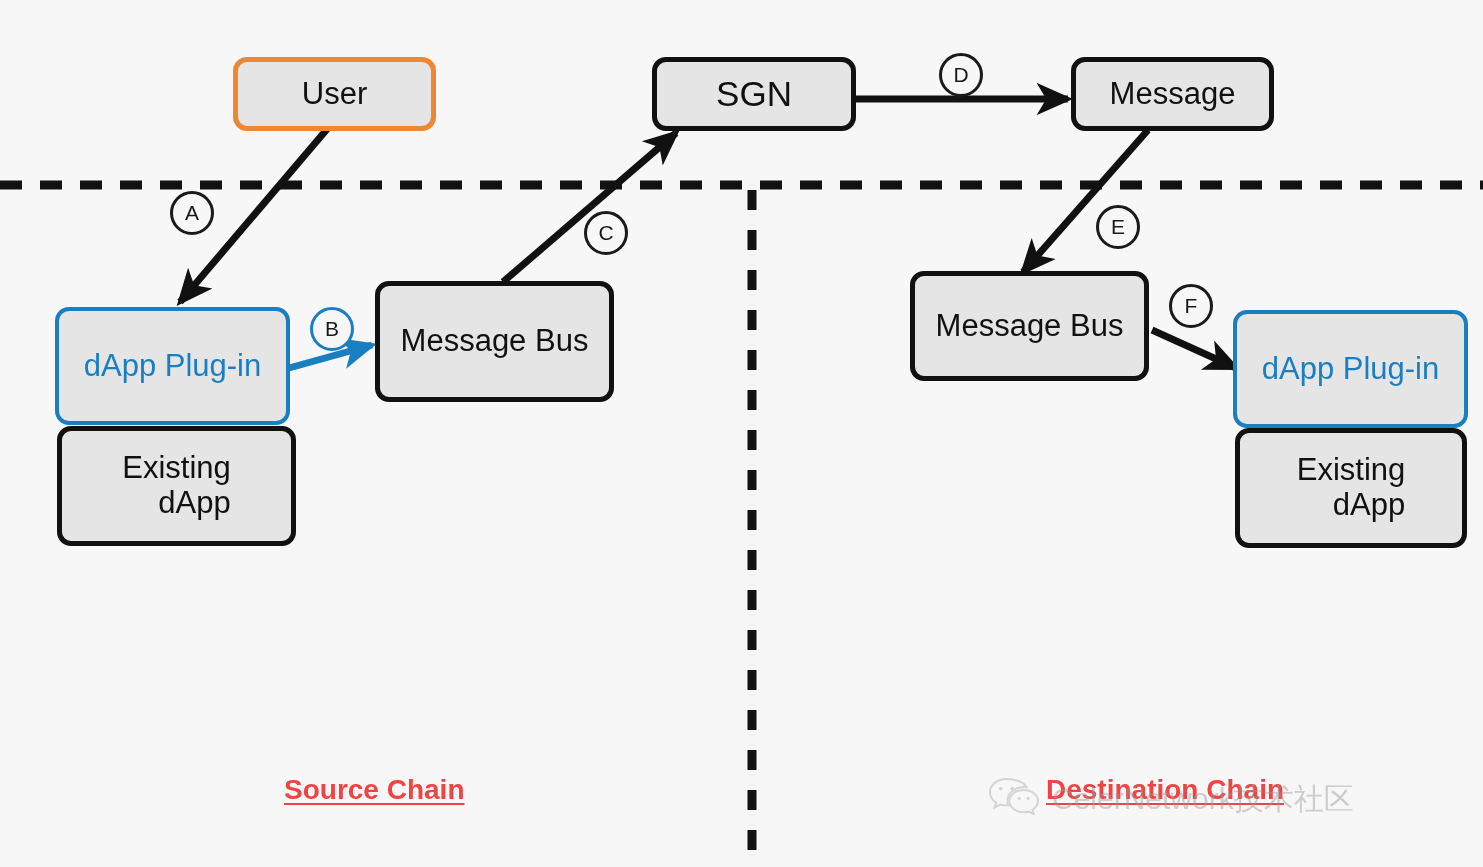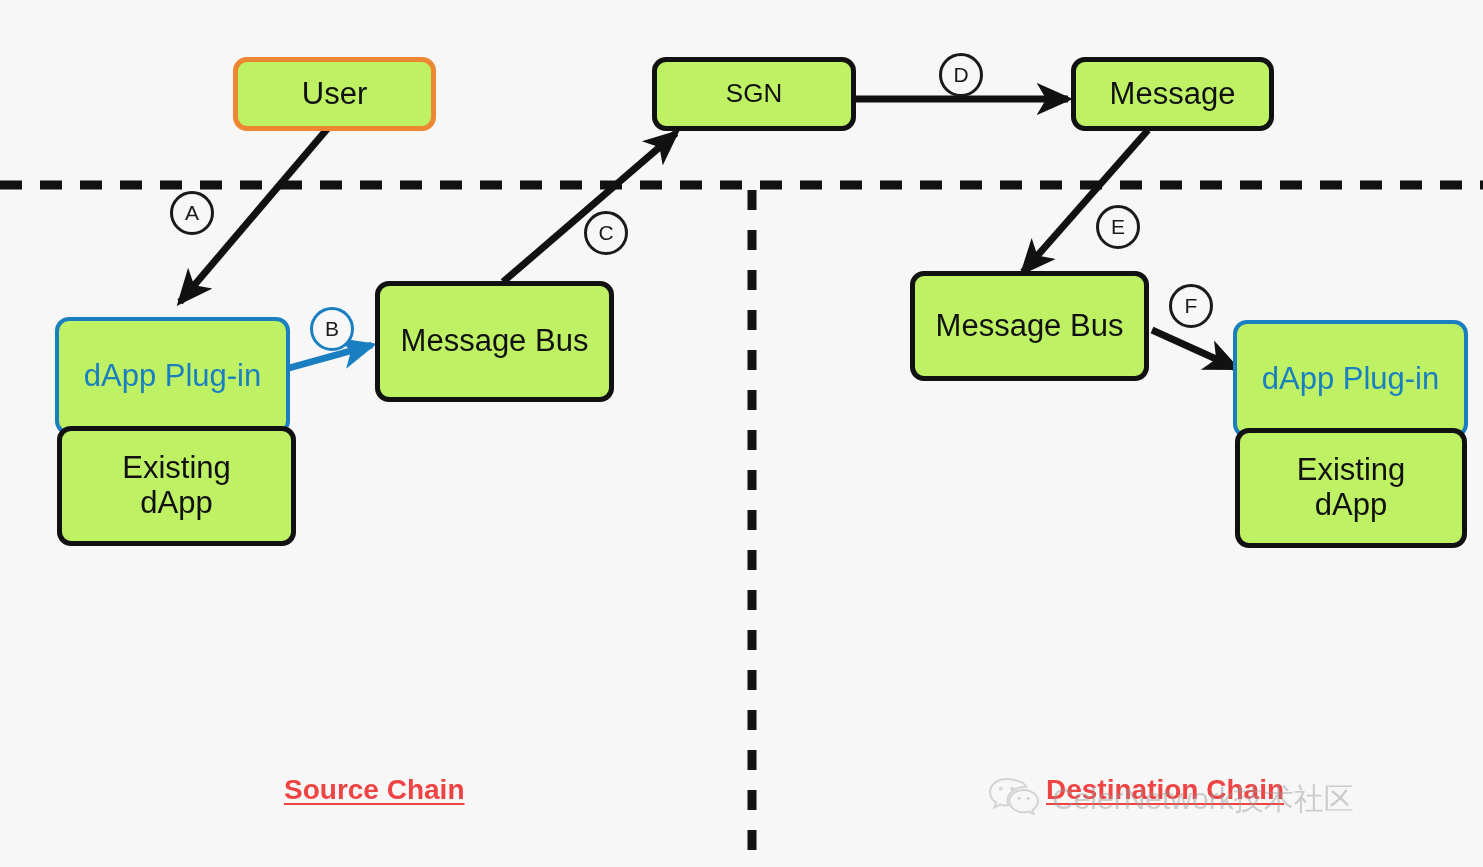--- a/index.html
+++ b/index.html
@@ -18,43 +18,42 @@
   #svg-layer {
     position: absolute;
     left: 0;
     top: 0;
     width: 1483px;
     height: 867px;
   }
   .node {
     position: absolute;
     box-sizing: border-box;
-    background: #bef264;
+    background: #e5e5e5;
     display: flex;
     align-items: center;
     justify-content: center;
-    text-align: center;
+    text-align: right;
     line-height: 1.12;
     white-space: pre-line;
   }
   .node-black {
     border: 5px solid #111111;
     border-radius: 14px;
     color: #111111;
   }
   .node-orange {
     border: 5px solid #ed8733;
     border-radius: 14px;
     color: #111111;
   }
   .node-blue {
     border: 4px solid #1a7fc1;
     border-radius: 14px;
     color: #1a7fc1;
-    margin-top: 10px;
   }
   .chain-label {
     position: absolute;
     font-weight: bold;
     color: #ef4444;
     text-decoration: underline;
     text-underline-offset: 4px;
     white-space: nowrap;
   }
   .watermark {
@@ -112,21 +111,21 @@
 
     <line x1="856" y1="99" x2="1068" y2="99" stroke="#111111" stroke-width="7" marker-end="url(#arrow-black)"></line>
 
     <line x1="1148" y1="130" x2="1023" y2="272" stroke="#111111" stroke-width="7" marker-end="url(#arrow-black)"></line>
 
     <line x1="1152" y1="330" x2="1236" y2="368" stroke="#111111" stroke-width="7" marker-end="url(#arrow-black)"></line>
   </svg>
 
   <div class="node node-orange" style="left:233px; top:57px; width:203px; height:74px; font-size:31px;">User</div>
 
-  <div class="node node-black" style="left:652px; top:57px; width:204px; height:74px; font-size:26px;">SGN</div>
+  <div class="node node-black" style="left:652px; top:57px; width:204px; height:74px; font-size:35px;">SGN</div>
 
   <div class="node node-black" style="left:1071px; top:57px; width:203px; height:74px; font-size:31px;">Message</div>
 
   <div class="node node-blue" style="left:55px; top:307px; width:235px; height:118px; font-size:31px;">dApp Plug-in</div>
 
   <div class="node node-black" style="left:57px; top:426px; width:239px; height:120px; font-size:31px;">Existing
 dApp</div>
 
   <div class="node node-black" style="left:375px; top:281px; width:239px; height:121px; font-size:31px;">Message Bus</div>
 

